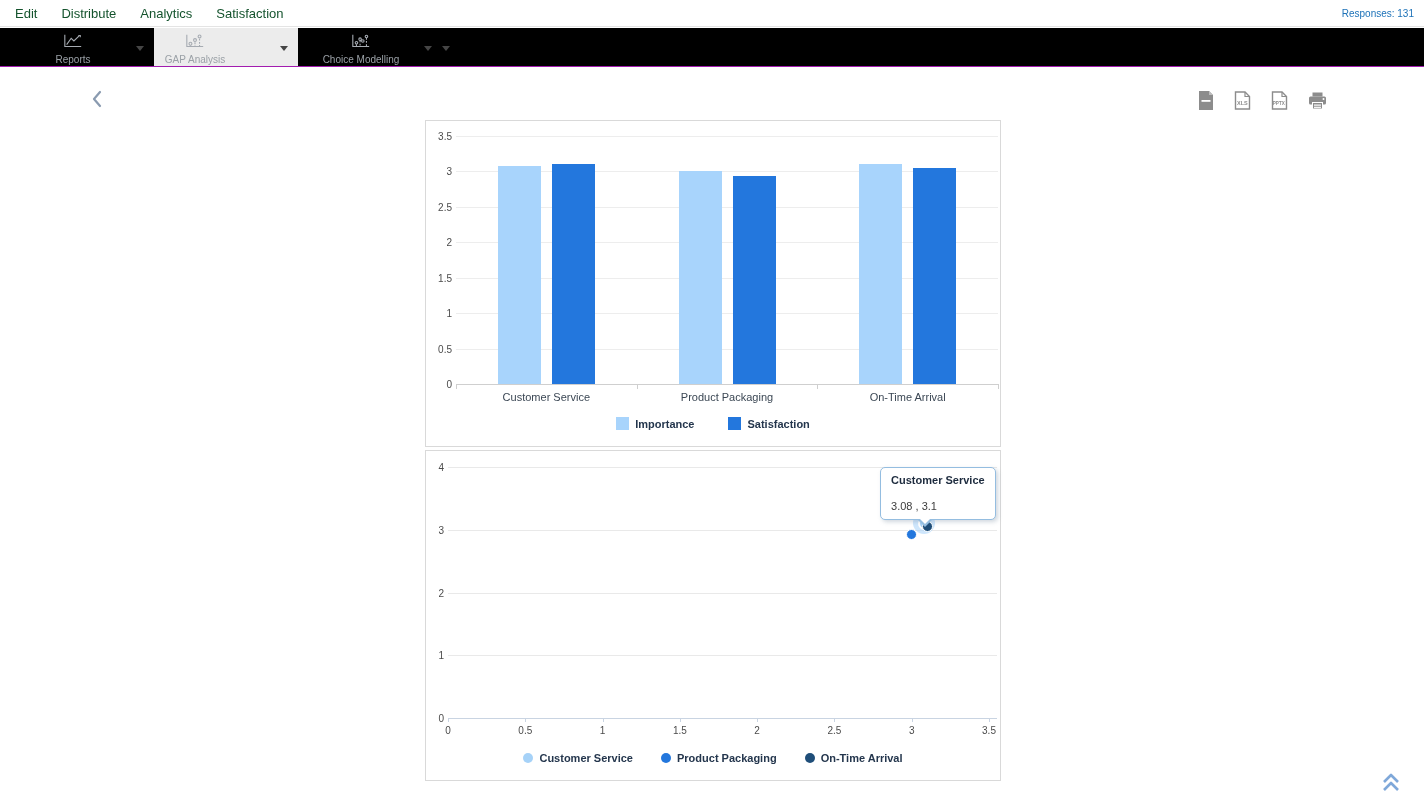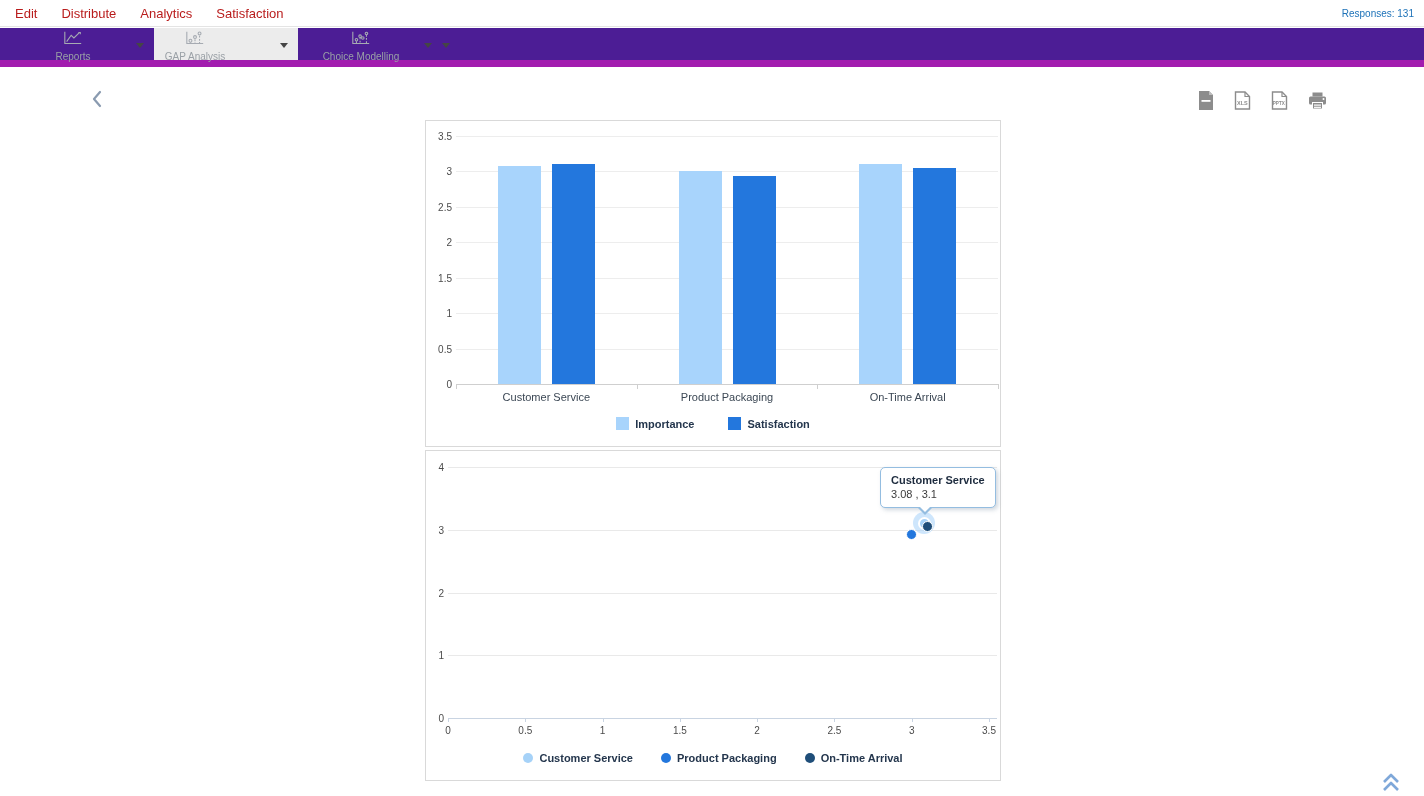--- a/index.html
+++ b/index.html
@@ -2,27 +2,27 @@
 <html><head>
 <meta charset="utf-8">
 <style>
   html,body{margin:0;padding:0;background:#fff;}
   .app{position:relative;width:1424px;height:796px;background:#fff;overflow:hidden;
        font-family:"Liberation Sans",sans-serif;}
 
   
   .topnav{position:absolute;left:0;top:0;width:100%;height:27px;box-sizing:border-box;
           border-bottom:1px solid #e4e4e4;display:flex;align-items:center;padding:0 10px 0 15px;background:#fff;}
-  .topnav .navlink{color:#b91c1c;font-size:13px;text-decoration:none;margin-right:24px;cursor:pointer;}
+  .topnav .navlink{color:#14532d;font-size:13px;text-decoration:none;margin-right:24px;cursor:pointer;}
   .topnav .navlink.active{}
   .responses{margin-left:auto;color:#1d72b8;font-size:10px;}
 
   
   .toolbar{position:absolute;left:0;top:28px;width:100%;height:39px;box-sizing:border-box;
-           border-bottom:7px solid #a21caf;display:flex;padding-left:10px;background:#4c1d95;}
+           border-bottom:1px solid #a21caf;display:flex;padding-left:10px;background:#000000;}
   .tab{width:144px;height:100%;display:flex;align-items:center;cursor:pointer;box-sizing:border-box;}
   .tab.active{background:#ececec;gap:44px;}
   .tab-main{flex:1;display:flex;flex-direction:column;align-items:center;justify-content:center;gap:1px;padding-top:3px;}
   .tab-label{font-size:10px;color:#9aa0a6;}
   .tab svg{stroke:#a6abb2;fill:none;stroke-width:1.2;}
   .caret{width:0;height:0;border:4px solid transparent;border-top:5px solid #454545;margin-right:10px;margin-top:6px;}
 
   
   .back-btn{position:absolute;left:90px;top:90px;width:20px;height:20px;cursor:pointer;}
   .titlebar{position:absolute;left:425px;top:88px;width:576px;height:30px;box-sizing:border-box;
@@ -46,21 +46,21 @@
   .legend{position:absolute;left:0;right:0;display:flex;justify-content:center;gap:34px;}
   .legend-item{display:flex;align-items:center;gap:6px;font-size:11px;font-weight:bold;color:#24364d;cursor:pointer;}
   .swatch{width:13px;height:13px;}
   .dot-swatch{width:10px;height:10px;border-radius:50%;}
   .point{position:absolute;border-radius:50%;border:1px solid #fff;box-sizing:border-box;cursor:pointer;}
   .halo{position:absolute;border-radius:50%;background:rgba(166,210,250,.55);}
 
   .sc-tooltip{position:absolute;background:#fff;border:1px solid #94bde0;border-radius:5px;
               box-shadow:2px 2px 4px rgba(120,140,160,.35);padding:6px 10px 7px;white-space:nowrap;z-index:5;}
   .tt-title{font-size:11px;font-weight:bold;color:#1d2b3e;}
-  .tt-val{font-size:11px;color:#3c3c3c;margin-top:2px;}
+  .tt-val{font-size:11px;color:#3c3c3c;margin-top:14px;}
   .tt-arrow-b,.tt-arrow-w{position:absolute;width:0;height:0;border:8px solid transparent;top:100%;}
   .tt-arrow-b{border-top-color:#94bde0;left:36px;}
   .tt-arrow-w{border-top-color:#fff;left:37px;margin-top:-2px;border-width:7px;}
 
   .scroll-top{position:absolute;left:1381px;top:771px;cursor:pointer;}
 </style>
 </head>
 <body>
 
 <div class="app">

